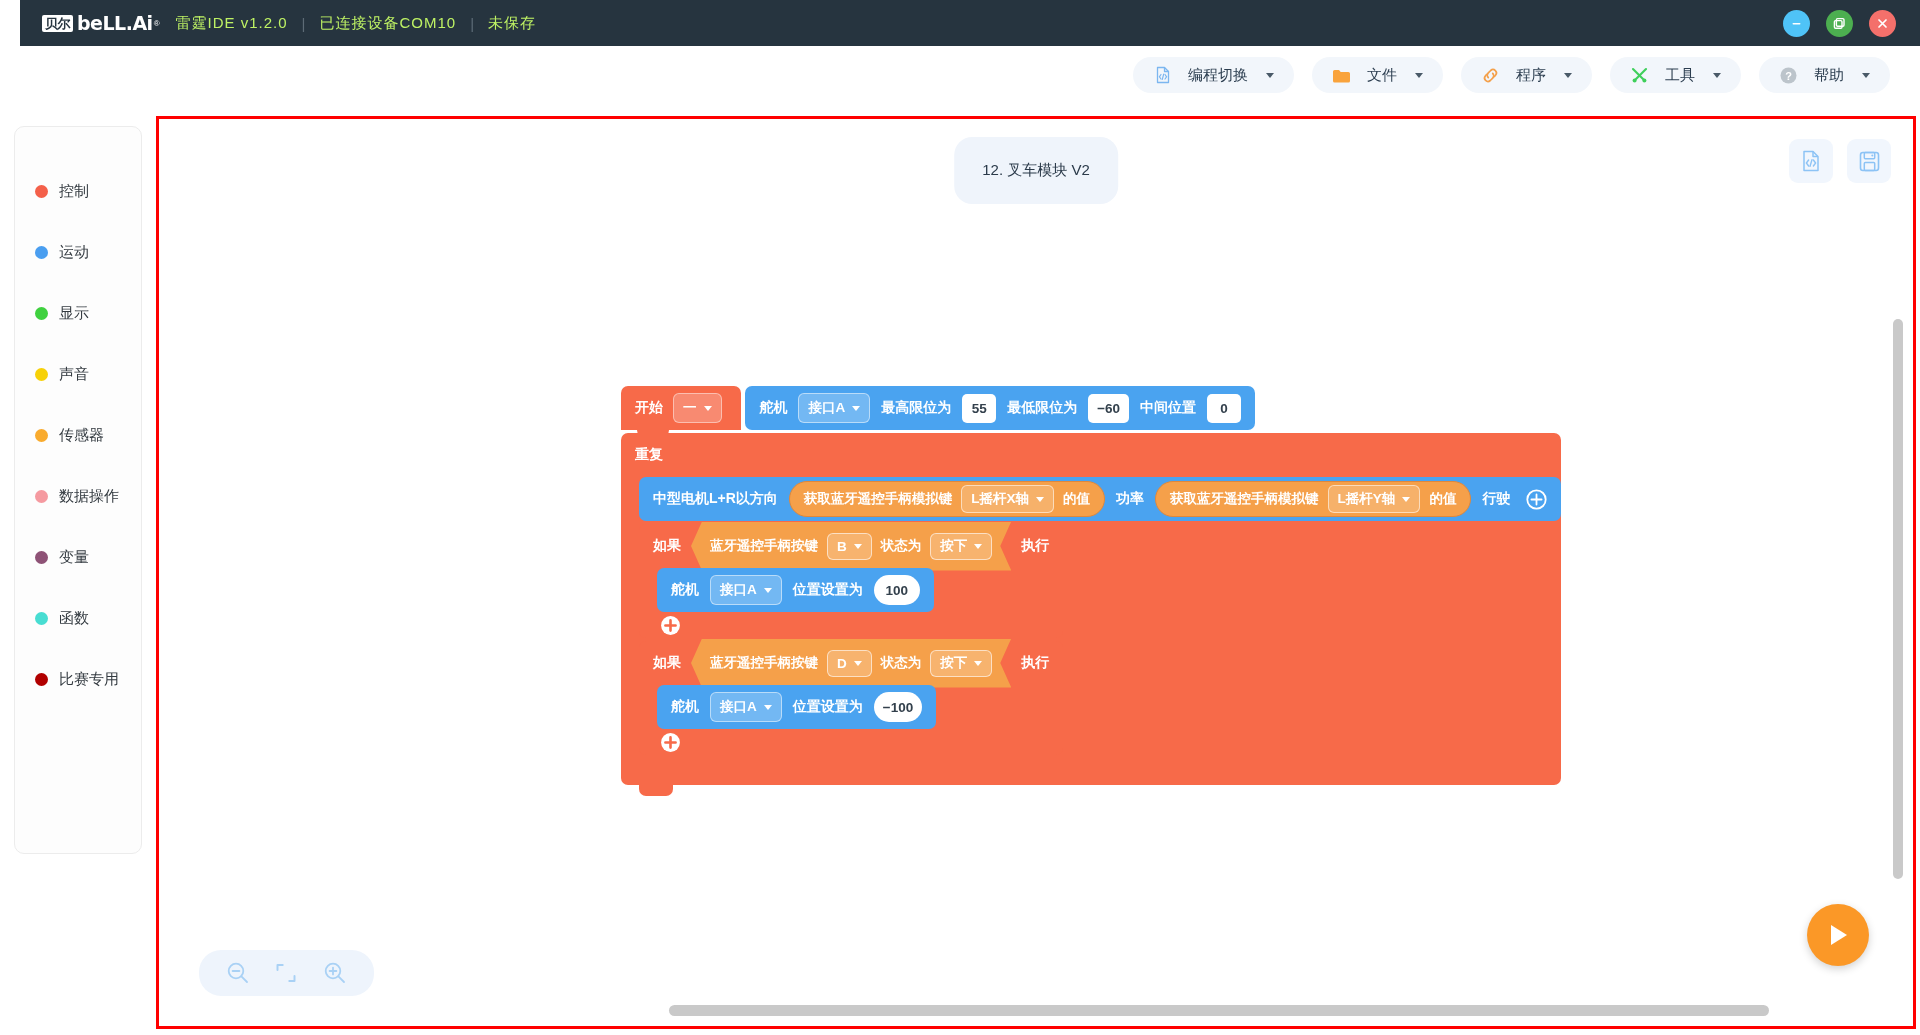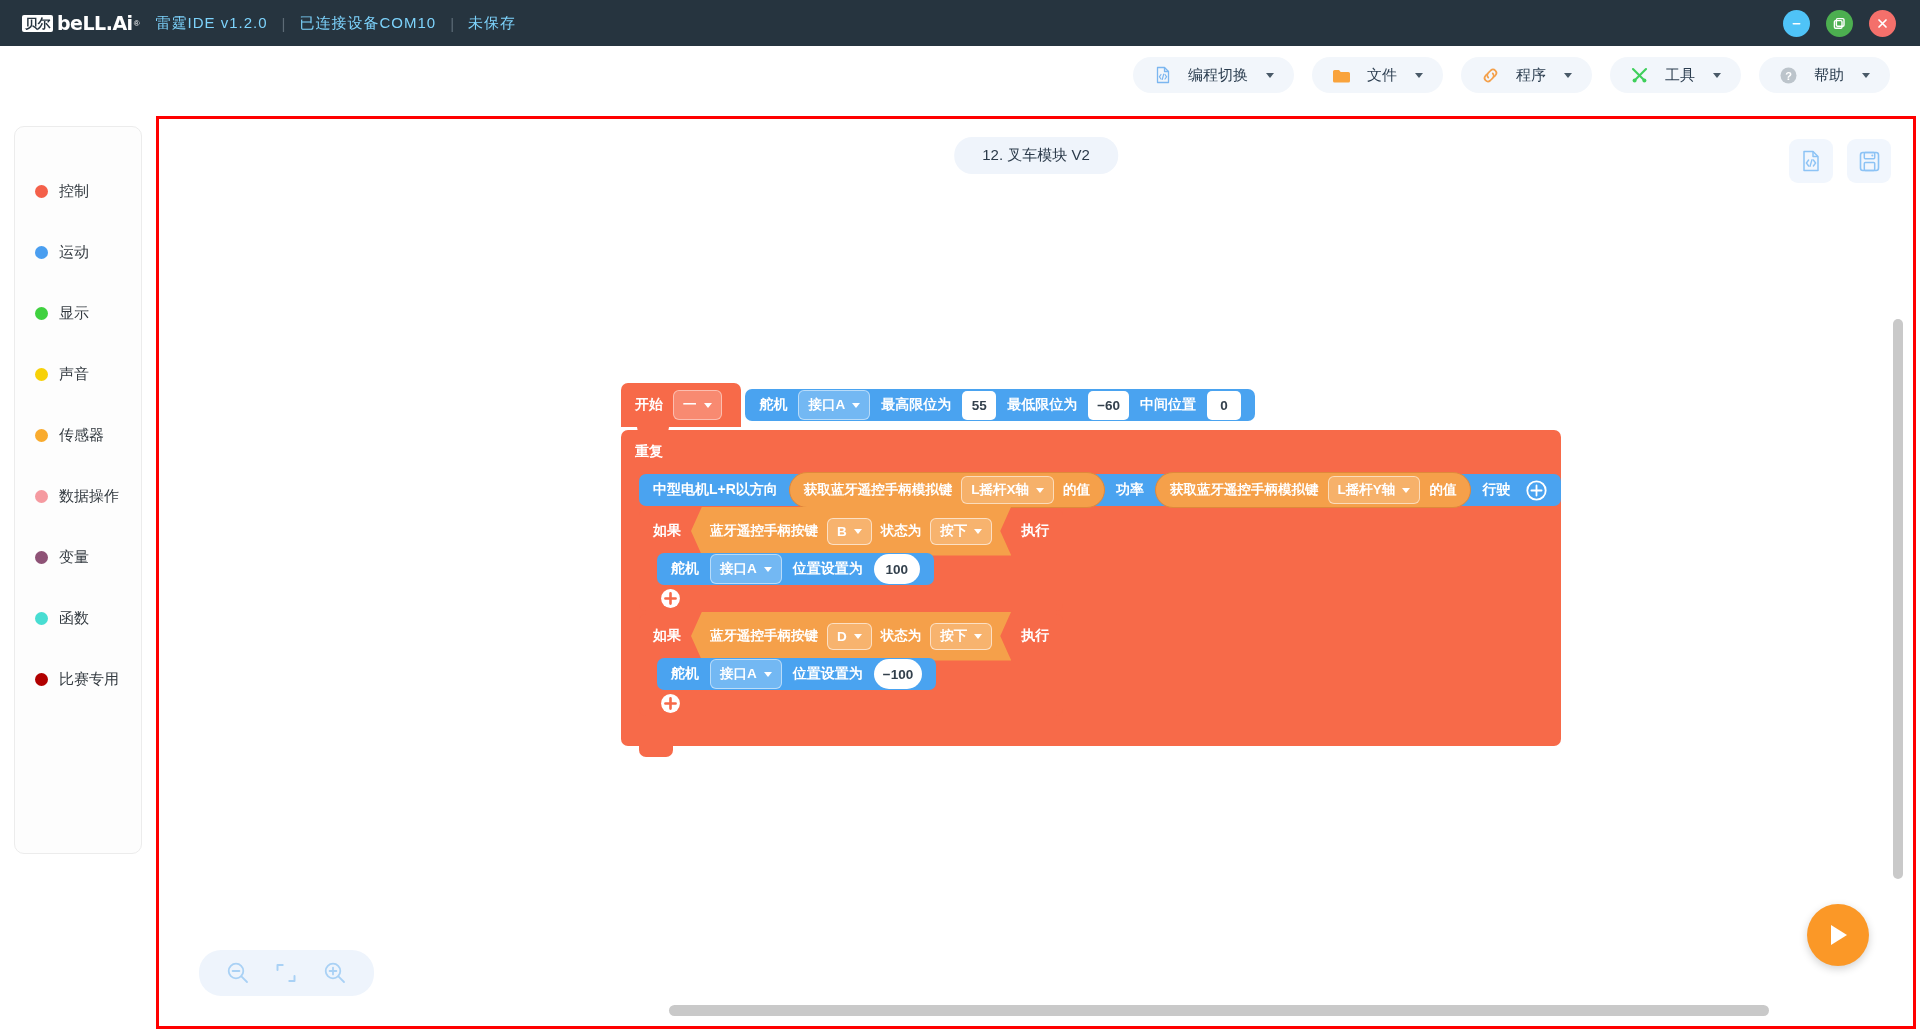--- a/index.html
+++ b/index.html
@@ -5,32 +5,32 @@
   * { box-sizing: border-box; margin: 0; padding: 0; }
   html, body {
     width: 1920px; height: 1035px;
     font-family: "Liberation Sans", "DejaVu Sans", sans-serif;
     background: #ffffff; overflow: hidden;
   }
 
   
   .titlebar {
     height: 46px; background: #26343f; display: flex; align-items: center;
-    padding: 0 22px; position: relative;
+    padding: 0 22px; position: relative; margin-left: 20px;
   }
   .logo-badge {
     background: #ffffff; color: #26343f; font-size: 13px; font-weight: bold;
     padding: 1px 3px; border-radius: 2px; letter-spacing: -0.5px; line-height: 15px;
   }
   .logo-word {
     color: #ffffff; font-size: 19px; font-weight: bold; letter-spacing: -0.5px;
     margin-left: 4px; font-family: "DejaVu Sans", sans-serif;
   }
   .logo-tm { color: #ffffff; font-size: 8px; vertical-align: super; margin-left: 1px; }
-  .tb-text { color: #7dd3fc; font-size: 15px; margin-left: 16px; letter-spacing: 1px; }
+  .tb-text { color: #bef264; font-size: 15px; margin-left: 16px; letter-spacing: 1px; }
   .tb-sep { color: #5d6b76; margin: 0 14px; font-size: 15px; }
   .win-controls { position: absolute; right: 24px; display: flex; gap: 16px; align-items: center; }
   .wc { width: 27px; height: 27px; border-radius: 50%; display: flex; align-items: center; justify-content: center; }
   .wc-min { background: #4fc3f7; }
   .wc-max { background: #4caf50; }
   .wc-close { background: #f4706b; }
   .wc svg { display: block; }
 
   
   .menubar {
@@ -59,21 +59,21 @@
   .dot { width: 13px; height: 13px; border-radius: 50%; flex: none; }
   .cat-label { font-size: 15px; color: #333a40; white-space: nowrap; }
 
   
   .canvas-outer {
     flex: 1; margin: 12px 4px 6px 14px; border: 3px solid #ff0000;
     background: #ffffff; position: relative; overflow: hidden;
   }
   .canvas-title {
     position: absolute; left: 50%; transform: translateX(-50%); top: 18px;
-    background: #eff4fb; border-radius: 18px; padding: 9px 28px;
+    background: #eff4fb; border-radius: 18px; padding: 24px 28px;
     font-size: 15px; color: #2b3a4a; white-space: nowrap; font-weight: 500;
   }
   .canvas-tools { position: absolute; right: 22px; top: 20px; display: flex; gap: 14px; }
   .ctool { width: 44px; height: 44px; border-radius: 9px; background: #f1f6fd;
     display: flex; align-items: center; justify-content: center; cursor: pointer; }
 
   
   .blocks { position: absolute; left: 462px; top: 264px; }
   .lbl { color: #ffffff; font-size: 14px; font-weight: bold; white-space: nowrap; }
 
@@ -97,21 +97,21 @@
     border-right: 4.5px solid transparent; border-top: 5.5px solid #ffffff; }
   .num {
     background: #ffffff; border-radius: 5px; height: 29px; min-width: 34px;
     display: inline-flex; align-items: center; justify-content: center;
     color: #33404c; font-size: 13.5px; font-weight: bold; padding: 0 9px; cursor: text;
   }
   .num-round { border-radius: 16px; min-width: 46px; height: 30px; }
 
   
   .blue-blk {
-    background: #4aa3f0; border-radius: 7px; height: 32px;
+    background: #4aa3f0; border-radius: 7px; height: 44px;
     display: inline-flex; align-items: center; gap: 11px; padding: 0 14px;
     position: relative;
   }
   .blue-blk .dd { background: rgba(255,255,255,0.23); border-color: rgba(255,255,255,0.5); justify-content: space-between; }
 
   
   .rep {
     background: #f5a04a; border: 1px solid #e0883a; border-radius: 22px; height: 36px;
     display: inline-flex; align-items: center; gap: 9px; padding: 0 14px;
     color: #ffffff; font-size: 13.5px; font-weight: bold; white-space: nowrap;

